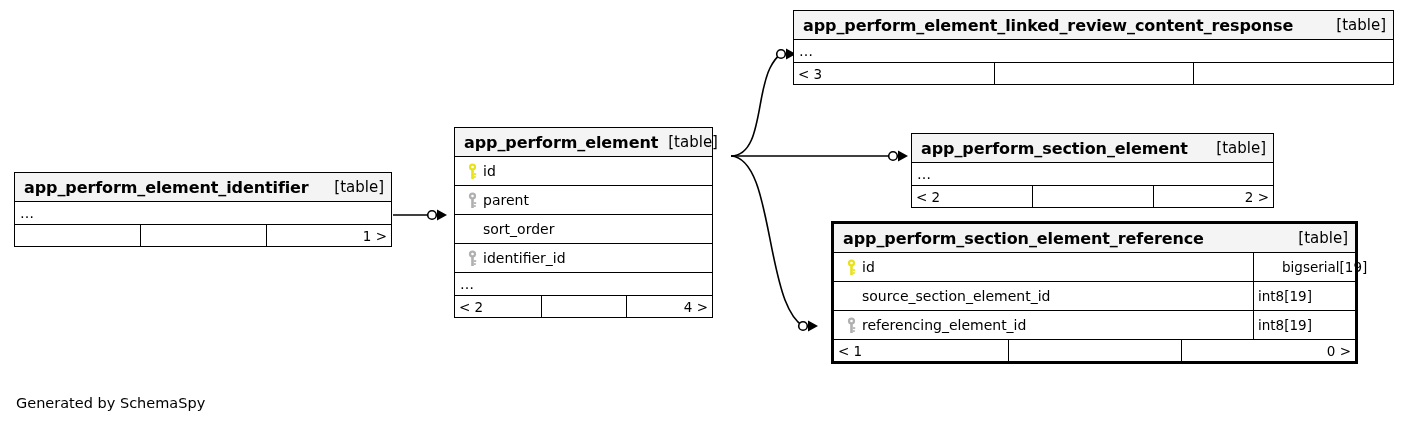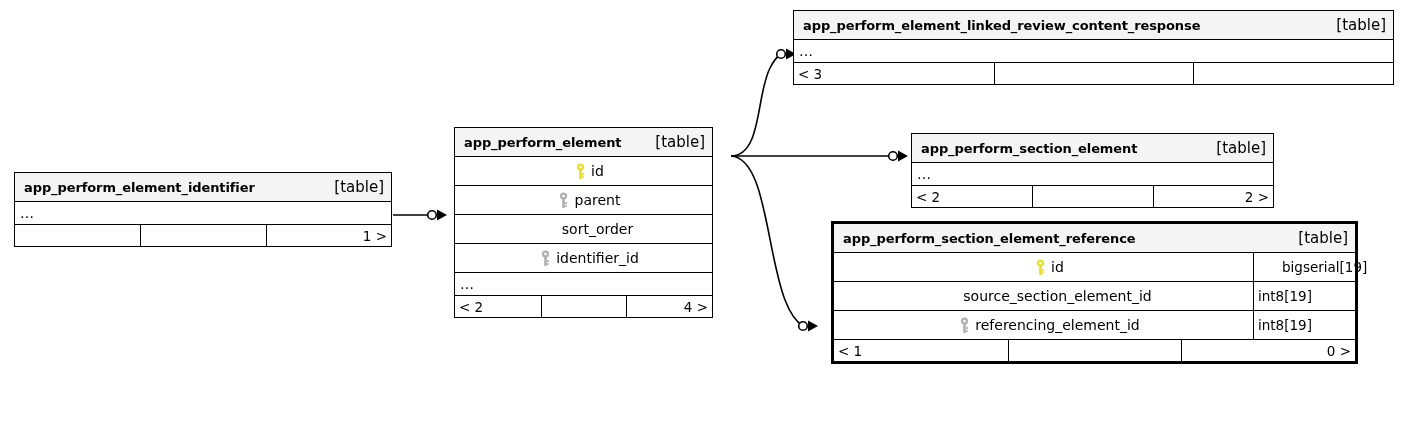--- a/index.html
+++ b/index.html
@@ -46,21 +46,21 @@
     border-bottom: 1px solid #000000;
     display: flex;
     align-items: center;
     justify-content: space-between;
     height: 29px;
     box-sizing: border-box;
     padding: 0 7px 0 9px;
   }
   .tbl-title {
     font-weight: bold;
-    font-size: 13px;
+    font-size: 16px;
     letter-spacing: -0.1px;
     white-space: nowrap;
   }
   .tbl-kind {
     font-size: 15px;
     white-space: nowrap;
     padding-left: 10px;
   }
 
   .tbl-row {
@@ -73,21 +73,20 @@
   }
   .tbl-row:last-child { border-bottom: none; }
 
   .col-name {
     display: flex;
     align-items: center;
     flex: 1 1 auto;
     min-width: 0;
     padding-left: 6px;
     box-sizing: border-box;
-    justify-content: center;
   }
   .col-type {
     flex: 0 0 auto;
     border-left: 1px solid #000000;
     height: 100%;
     display: flex;
     align-items: center;
     padding: 0 4px 0 4px;
     font-size: 13.5px;
     box-sizing: border-box;
@@ -320,13 +319,14 @@
           <div class="col-type" style="width: 102px;">int8[19]</div>
         </div>
         <div class="tbl-footer">
           <div class="foot-cell left">&lt; 1</div>
           <div class="foot-cell left"></div>
           <div class="foot-cell right">0 &gt;</div>
         </div>
       </div>
     </div>
 
+  <div class="caption" style="left:16px; top:395px;">Generated by SchemaSpy</div>
 </div>
 
 </body></html>

